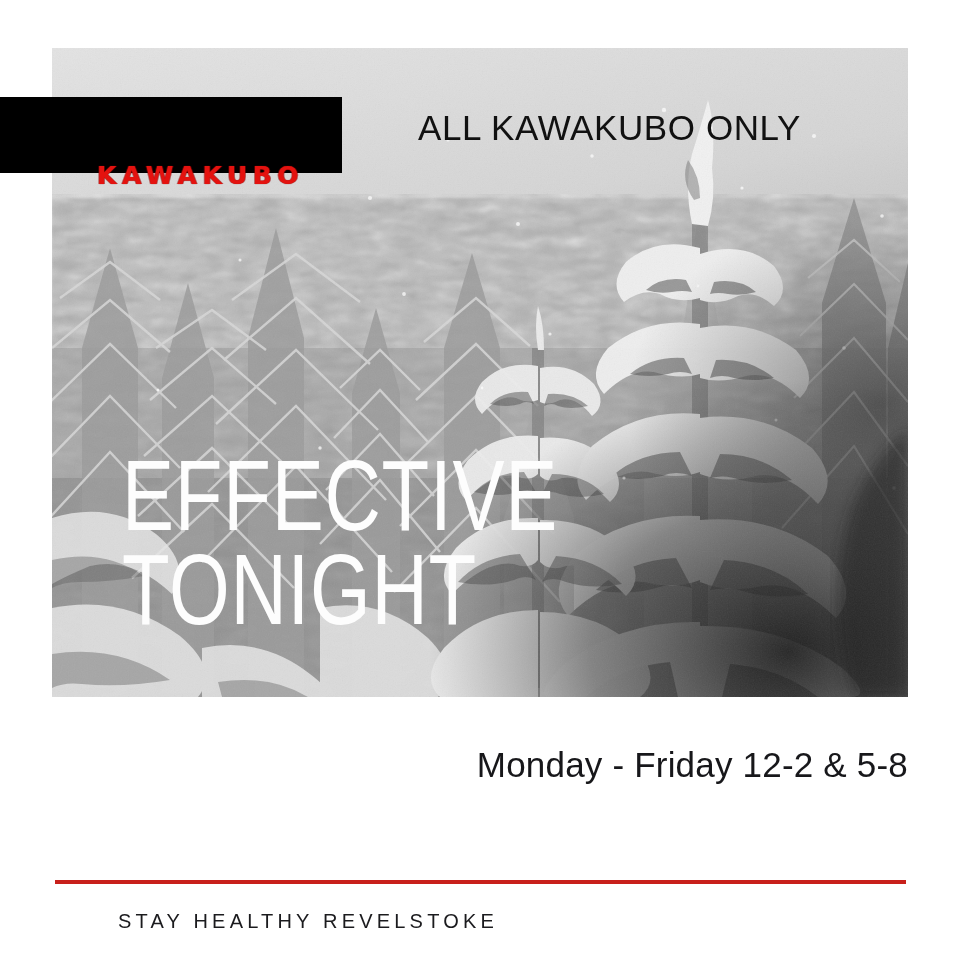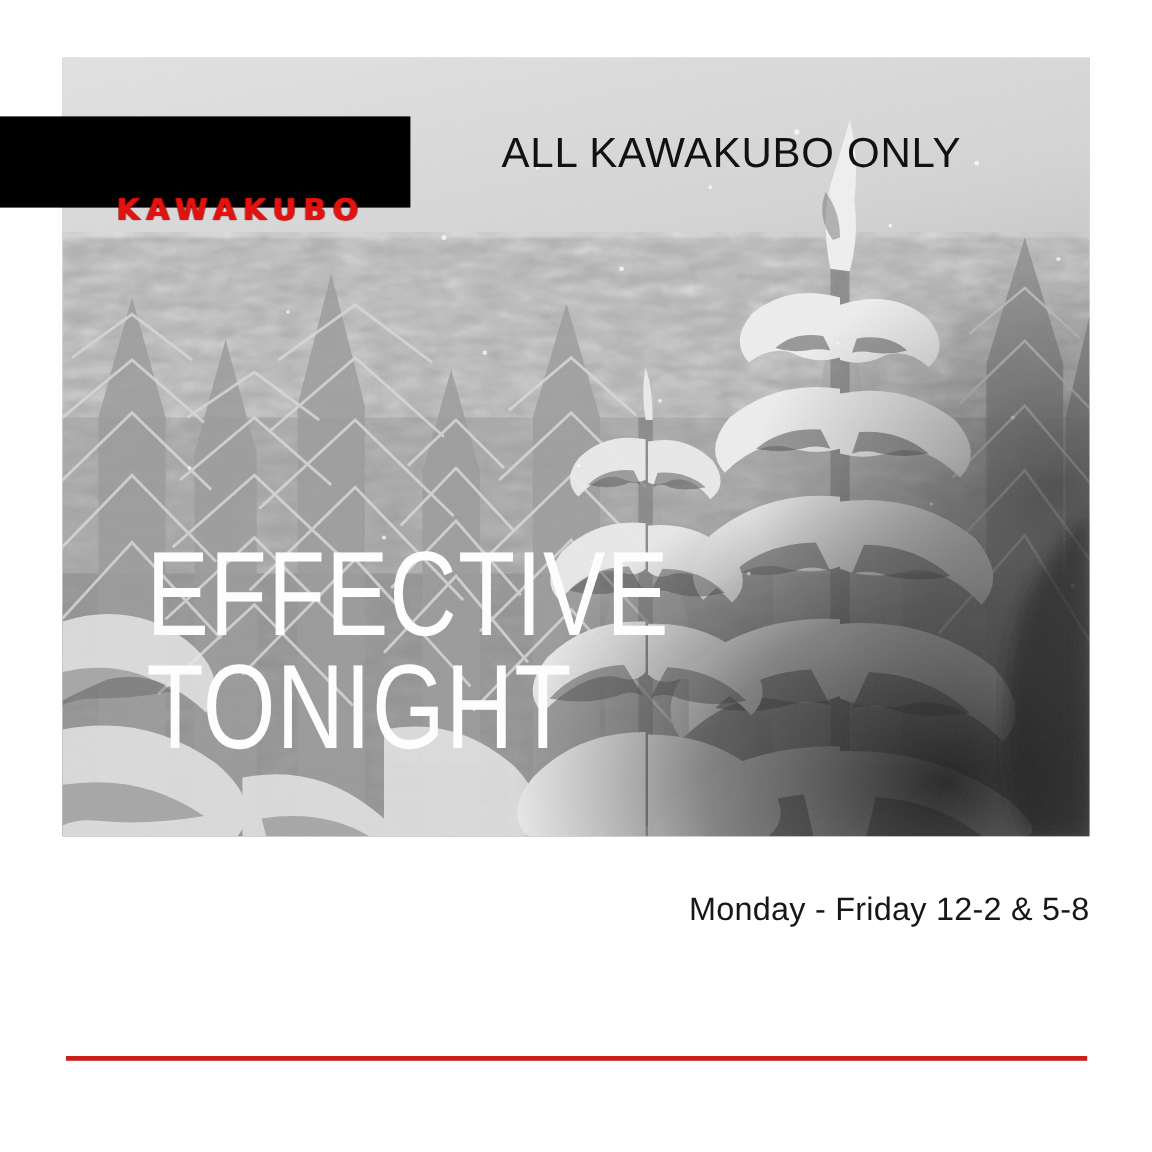--- a/index.html
+++ b/index.html
@@ -97,21 +97,21 @@
 
   
   .hours {
     position: absolute;
     right: 52px;
     top: 738px;
     z-index: 4;
     color: #17171a;
     font-family: "Liberation Sans", sans-serif;
     font-weight: 300;
-    font-size: 27px;
+    font-size: 35px;
     line-height: 1.52;
     letter-spacing: 0.2px;
     white-space: nowrap;
   }
 
   
   .rule {
     position: absolute;
     left: 55px;
     top: 880px;
@@ -334,14 +334,15 @@
   <div class="headline">
     <div>EFFECTIVE</div>
     <div>TONIGHT</div>
   </div>
 
   <div class="hours">
     <div>Monday - Friday 12-2 &amp; 5-8</div>
   </div>
 
   <div class="rule"></div>
+  <div class="footer-text">STAY HEALTHY REVELSTOKE</div>
 
 </div>
 
 </body></html>

